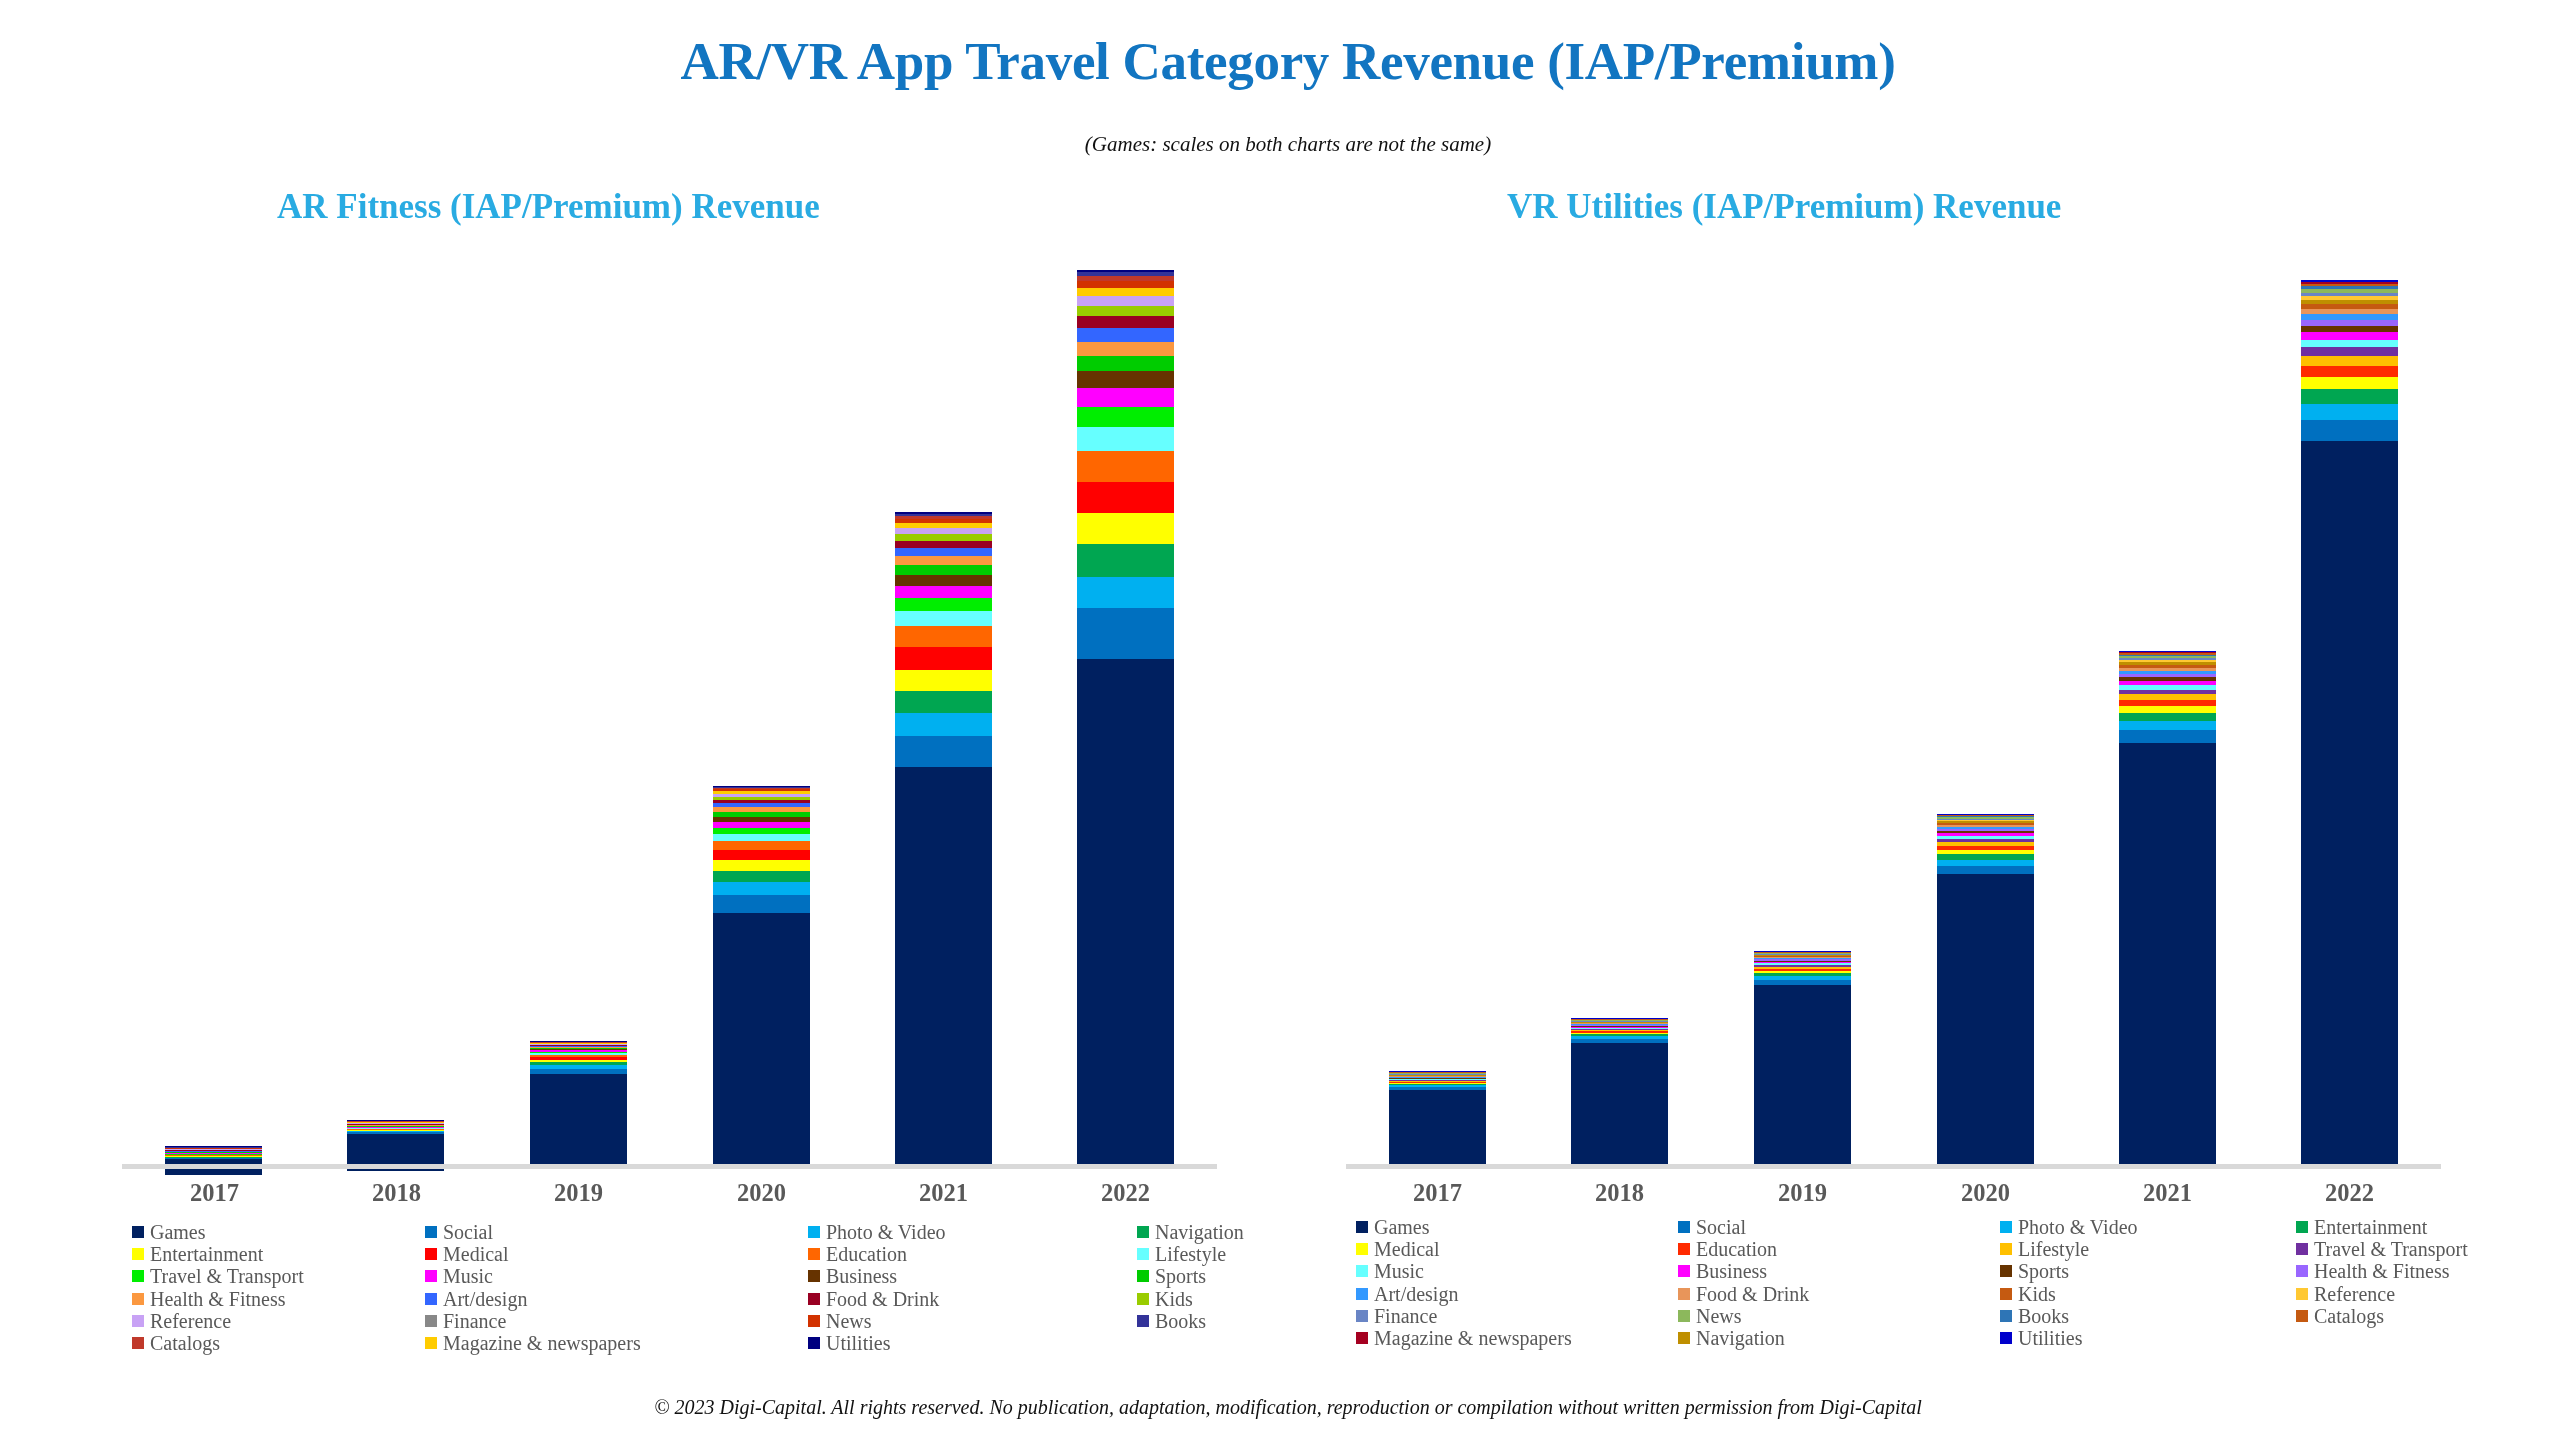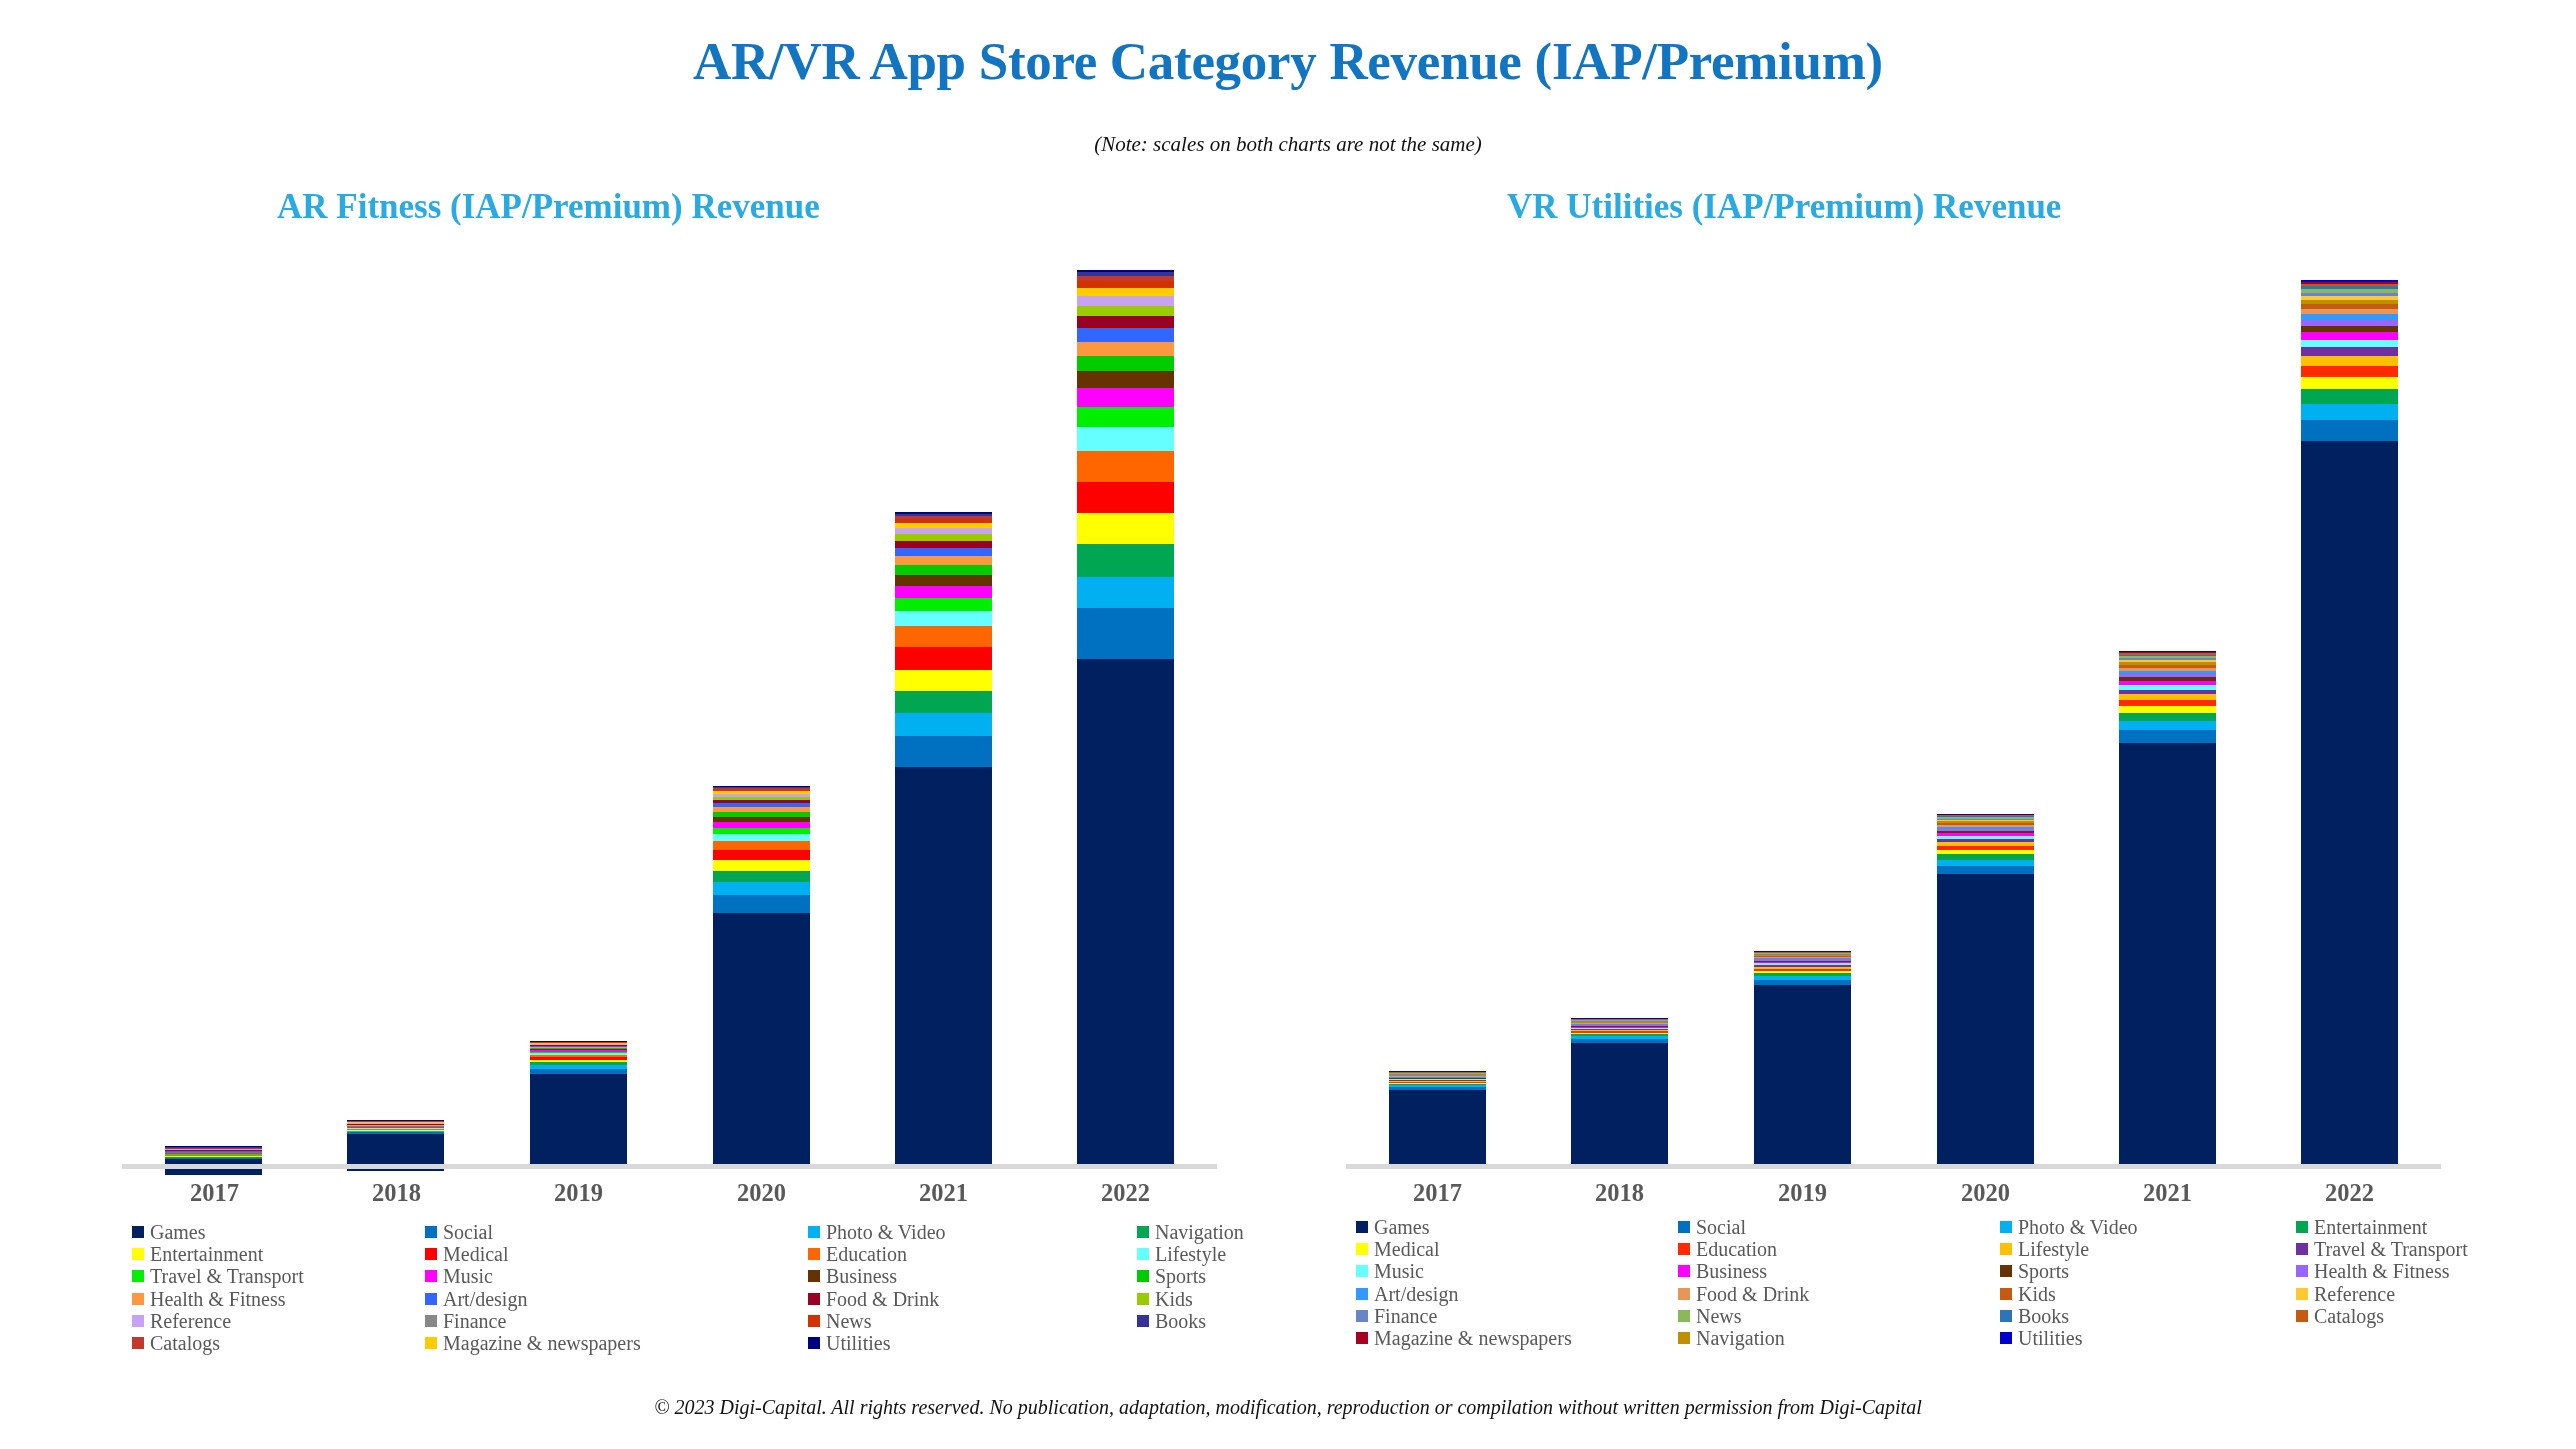--- a/index.html
+++ b/index.html
@@ -41,22 +41,22 @@
   }
   .footer{
     position:absolute;top:1396px;left:0;width:2576px;text-align:center;
     font-family:"Liberation Serif", serif;font-style:italic;
     font-size:20px;color:#111;
   }
 </style>
 </head>
 <body>
 
-<div class="main-title">AR/VR App Store Category Revenue (IAP/Premium)</div>
-<div class="note">(Note: scales on both charts are not the same)</div>
+<div class="main-title">AR/VR App Travel Category Revenue (IAP/Premium)</div>
+<div class="note">(Games: scales on both charts are not the same)</div>
 
 <div class="panel" id="panel-ar">
   <div class="panel-title" style="left:277px;top:187px;">AR Fitness (IAP/Premium) Revenue</div>
   <div class="plot" id="plot-ar" style="left:122px;top:270px;width:1095px;height:895px;">
       <div class="bar" style="left: 43px; height: 18.7px;">
         <div class="seg" style="height: 0.6px; background: rgb(0, 0, 128);"></div>
         <div class="seg" style="height: 0.6px; background: rgb(51, 51, 153);"></div>
         <div class="seg" style="height: 0.6px; background: rgb(192, 57, 43);"></div>
         <div class="seg" style="height: 0.6px; background: rgb(210, 50, 0);"></div>
         <div class="seg" style="height: 0.6px; background: rgb(255, 204, 0);"></div>

